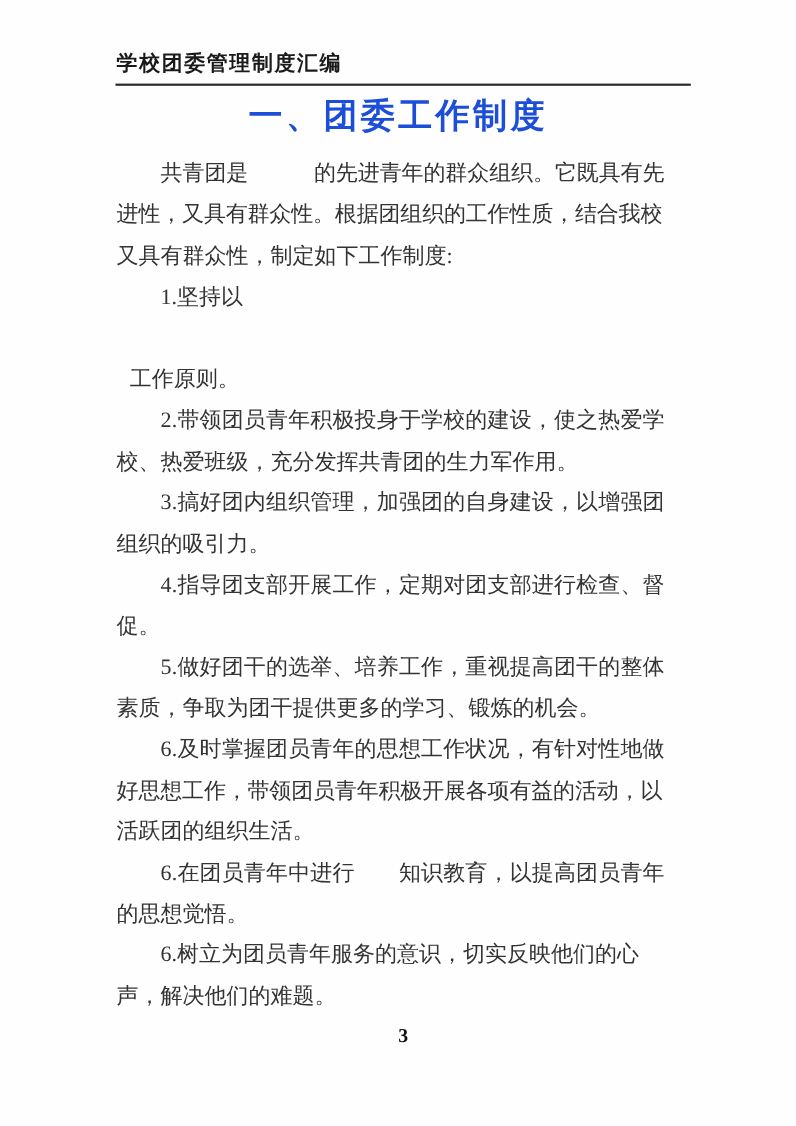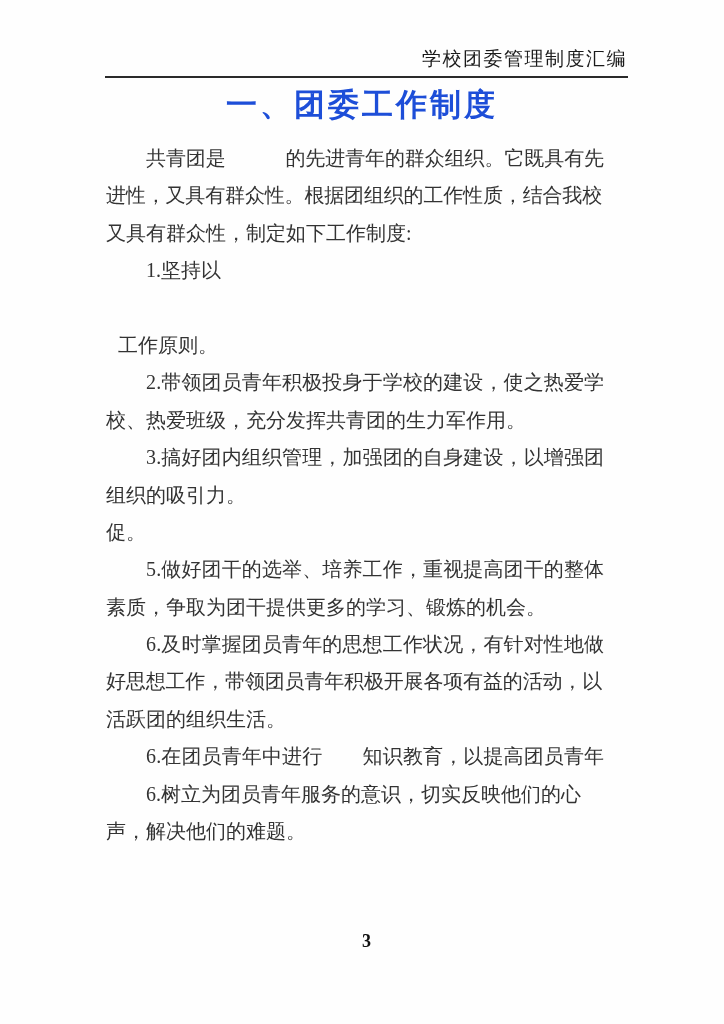--- a/index.html
+++ b/index.html
@@ -14,23 +14,23 @@
     background: #fefefe;
     overflow: hidden;
     font-family: "Liberation Serif", "DejaVu Serif", serif;
   }
   .header {
     position: absolute;
     left: 106px;
     right: 97px;
     top: 46px;
     height: 26px;
-    text-align: right;
+    text-align: left;
     font-size: 19px;
-    font-weight: normal;
+    font-weight: bold;
     color: #1a1a1a;
     letter-spacing: 1.5px;
     line-height: 26px;
   }
   .rule {
     position: absolute;
     left: 105px;
     right: 96px;
     top: 76px;
     height: 0;
@@ -93,26 +93,28 @@
       <div class="line ind"><span style="letter-spacing: -0.0869565px;">共青团是　　　的先进青年的群众组织。它既具有先</span></div>
       <div class="line"><span style="letter-spacing: -0.16px;">进性，又具有群众性。根据团组织的工作性质，结合我校</span></div>
       <div class="line"><span>又具有群众性，制定如下工作制度:</span></div>
       <div class="line ind"><span>1.坚持以</span></div>
       <div class="line"><span>&nbsp;</span></div>
       <div class="line half"><span>工作原则。</span></div>
       <div class="line ind"><span style="letter-spacing: 0.135417px;">2.带领团员青年积极投身于学校的建设，使之热爱学</span></div>
       <div class="line"><span>校、热爱班级，充分发挥共青团的生力军作用。</span></div>
       <div class="line ind"><span style="letter-spacing: 0.135417px; text-align: right;">3.搞好团内组织管理，加强团的自身建设，以增强团</span></div>
       <div class="line"><span>组织的吸引力。</span></div>
+      <div class="line ind"><span style="letter-spacing: 0.135417px;">4.指导团支部开展工作，定期对团支部进行检查、督</span></div>
       <div class="line"><span>促。</span></div>
       <div class="line ind"><span style="letter-spacing: 0.135417px; text-align: center;">5.做好团干的选举、培养工作，重视提高团干的整体</span></div>
       <div class="line"><span>素质，争取为团干提供更多的学习、锻炼的机会。</span></div>
       <div class="line ind"><span style="letter-spacing: 0.135417px;">6.及时掌握团员青年的思想工作状况，有针对性地做</span></div>
       <div class="line"><span style="letter-spacing: -0.16px;">好思想工作，带领团员青年积极开展各项有益的活动，以</span></div>
       <div class="line"><span>活跃团的组织生活。</span></div>
       <div class="line ind"><span style="letter-spacing: 0.135417px;">6.在团员青年中进行　　知识教育，以提高团员青年</span></div>
+      <div class="line"><span>的思想觉悟。</span></div>
       <div class="line ind"><span>6.树立为团员青年服务的意识，切实反映他们的心</span></div>
       <div class="line"><span>声，解决他们的难题。</span></div>
     </div>
 
   <div class="footer">3</div>
 
 </div>
 
 </body></html>

